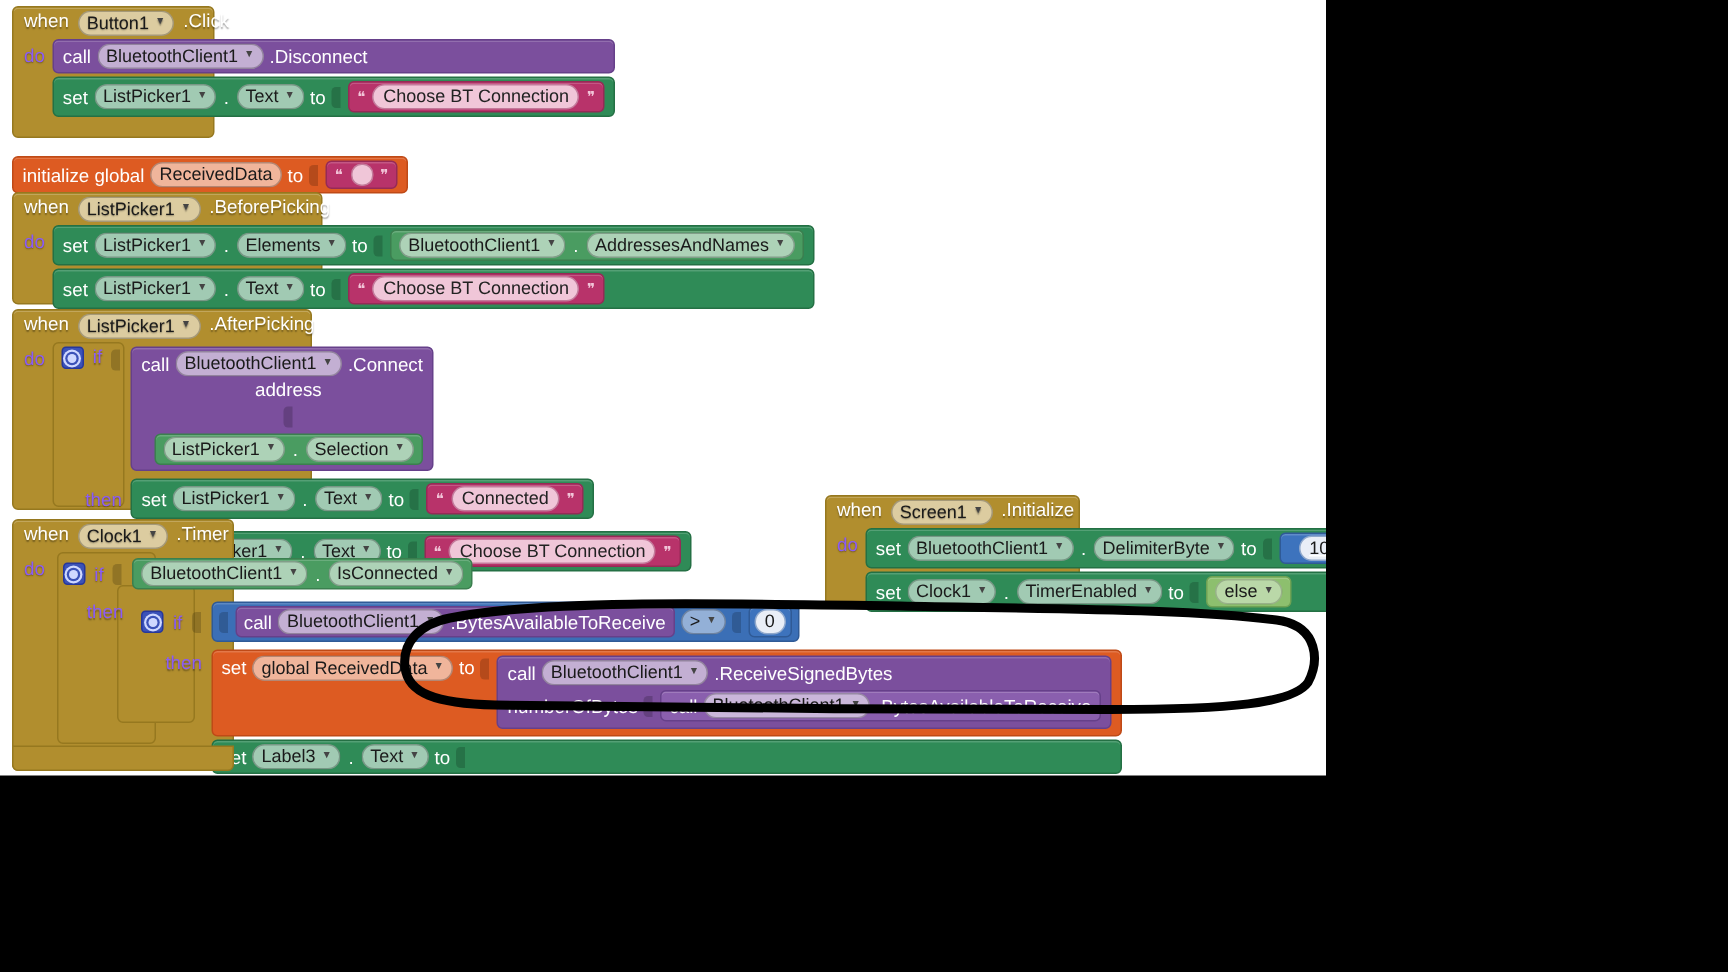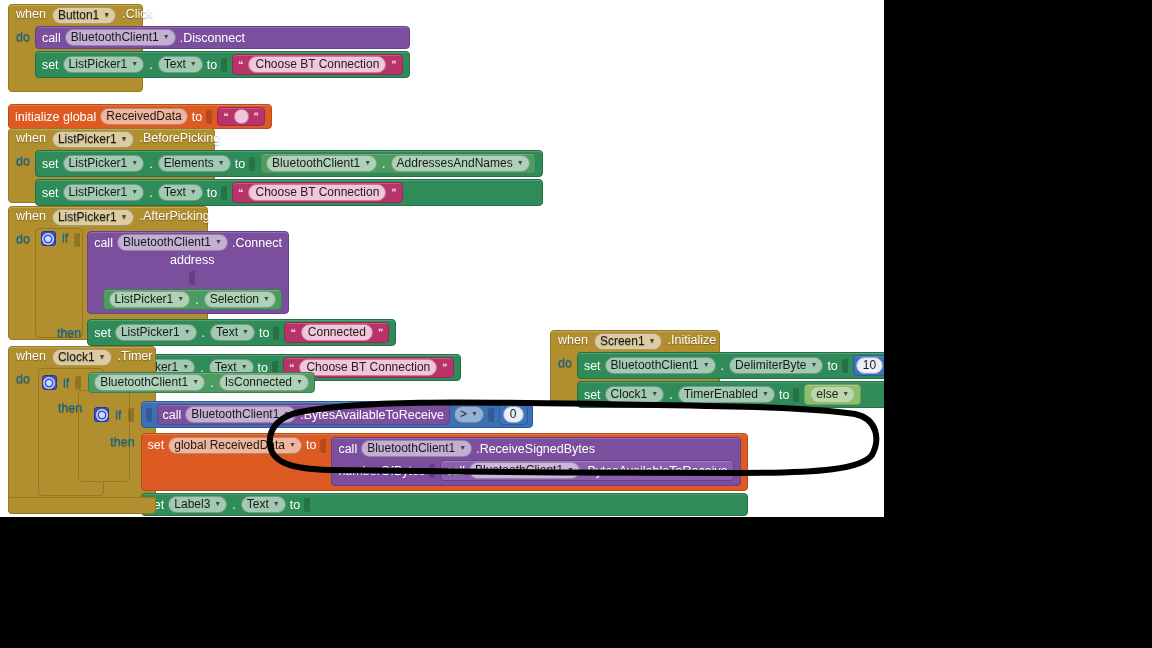--- a/index.html
+++ b/index.html
@@ -10,21 +10,21 @@
   
   .blk{position:absolute;box-sizing:border-box;}
   .row{display:flex;align-items:center;}
 
   
   .hat{background:#b18e2e;border:1px solid #96781f;border-radius:4px;
        box-shadow:inset 0 1px 0 rgba(255,255,255,.22);}
   .hat-title{display:flex;align-items:flex-start;gap:6px;padding:3px 8px 2px 8px;
        color:#fff;font-size:12.5px;text-shadow:0 1px 1px rgba(0,0,0,.35);white-space:nowrap;}
   .hat-body{display:flex;align-items:flex-start;gap:5px;padding:0 6px 8px 8px;}
-  .hat-lbl{color:#0369a1;font-size:12.5px;padding-top:4px;text-shadow:0 1px 1px rgba(0,0,0,.35);}
+  .hat-lbl{color:#8b5cf6;font-size:12.5px;padding-top:4px;text-shadow:0 1px 1px rgba(0,0,0,.35);}
   .stack{display:flex;flex-direction:column;gap:0px;}
 
   
   .fld{display:inline-flex;align-items:center;gap:4px;background:rgba(255,255,255,.55);
        border:1px solid rgba(0,0,0,.25);border-radius:9px;padding:0px 5px;
        font-size:12px;color:#1a1a1a;line-height:15px;white-space:nowrap;}
   .caret{font-size:7px;color:#444;transform:translateY(-1px);}
 
   
   .stmt{display:inline-flex;align-items:center;gap:4px;border-radius:4px;
@@ -310,21 +310,21 @@
               <span>BluetoothClient1</span>
                 <span class="caret">▼</span>
             </span>
             <span class="dot">.</span>
             <span class="fld">
               <span>DelimiterByte</span>
                 <span class="caret">▼</span>
             </span>
             <span>to</span>
             <span class="sock"></span>
-            <span class="stmt mathblue" style="padding:1px 2px;text-decoration:underline;">
+            <span class="stmt mathblue" style="padding:1px 12px;text-decoration:underline;">
               <span class="numpill">10</span>
             </span>
           </div>
 
           <div class="stmt green">
             <span>set</span>
             <span class="fld">
               <span>Clock1</span>
                 <span class="caret">▼</span>
             </span>

